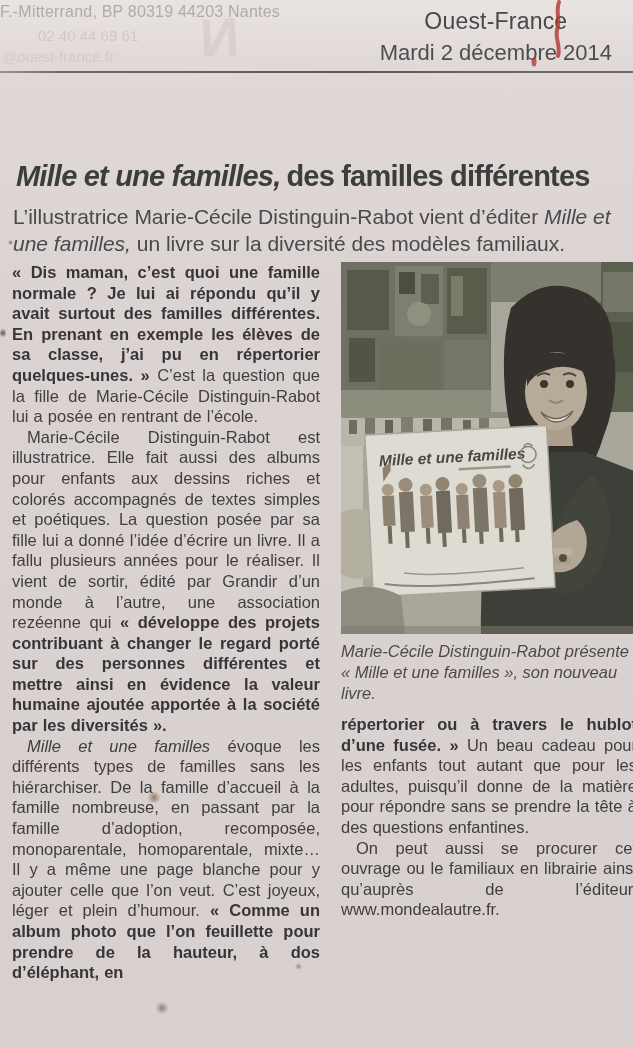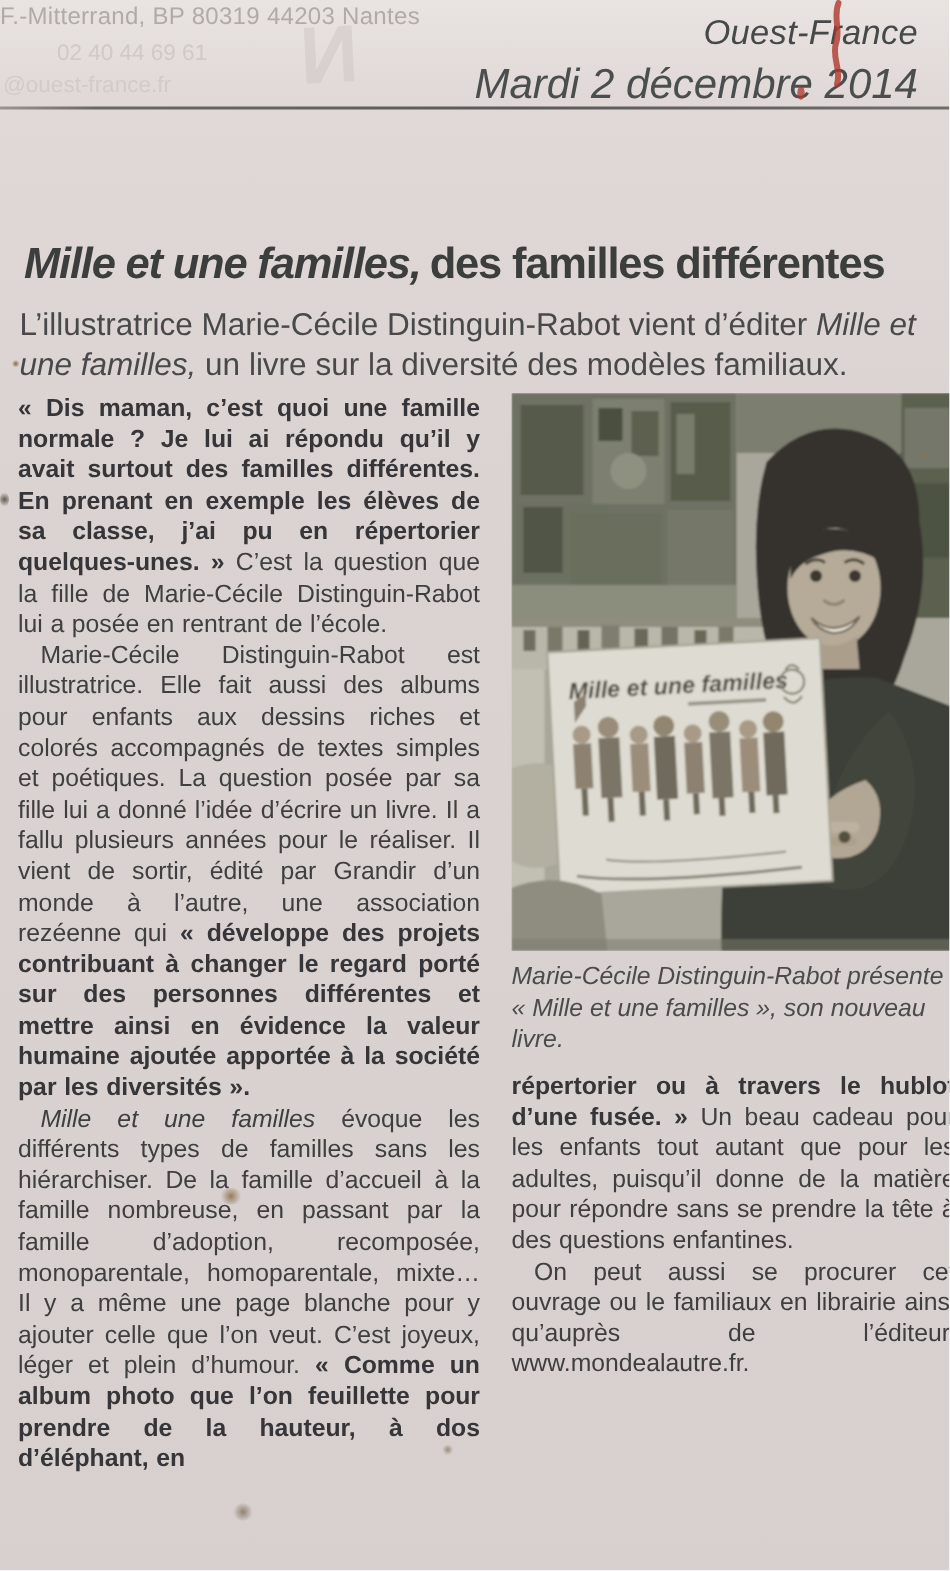--- a/index.html
+++ b/index.html
@@ -13,23 +13,23 @@
   }
   
   .print-info{position:absolute;left:0;top:3px;width:340px;}
   .pi-1{font-size:16px;color:#b1aaa9;letter-spacing:.2px;}
   .pi-2{font-size:15px;color:#d0c9c8;margin:6px 0 0 38px;}
   .pi-3{font-size:15px;color:#d2cbca;margin:4px 0 0 2px;}
   .watermark{
     position:absolute;left:200px;top:6px;font-size:54px;font-weight:700;
     color:#cfc8c7;opacity:.55;transform:scaleX(-1) rotate(3deg);
   }
-  .masthead{position:absolute;right:21px;top:8px;text-align:right;font-style:italic;}
+  .masthead{position:absolute;right:21px;top:8px;text-align:center;}
   .mh-name{font-size:23px;color:#45494a;letter-spacing:.2px;}
-  .mh-date{font-size:28px;color:#4a4e4f;margin-top:5px;}
+  .mh-date{font-size:22px;color:#4a4e4f;margin-top:5px;}
   .rule{
     position:absolute;left:0;top:71px;width:633px;height:2px;
     background:linear-gradient(90deg,#9b9492 0%,#6a6866 10%,#5d5b59 55%,#6f6d6b 100%);
   }
   .redpen{position:absolute;left:520px;top:0;pointer-events:none;}
   
   .headline{
     position:absolute;left:16px;top:160px;width:610px;
     font-size:29px;font-weight:700;letter-spacing:-.8px;color:#3b3e3d;
     white-space:nowrap;margin:0;

